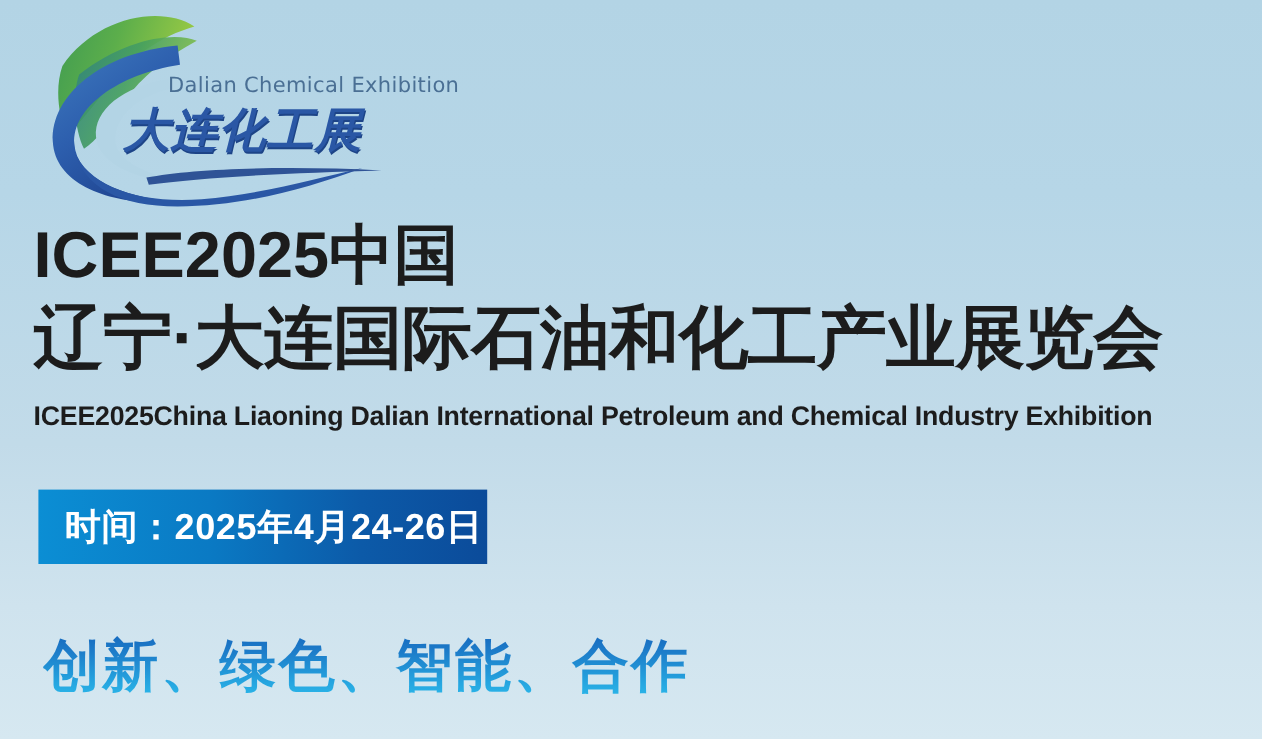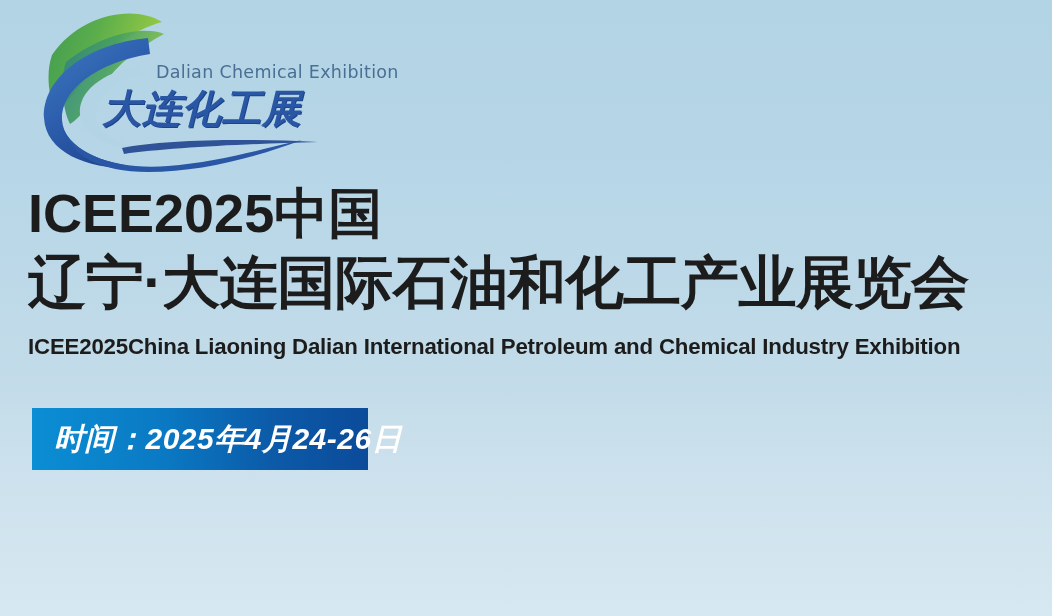--- a/index.html
+++ b/index.html
@@ -36,21 +36,21 @@
   }
   #logo-mark {
     position: absolute;
     left: 0;
     top: 0;
     width: 330px;
     height: 165px;
   }
   #logo-en {
     position: absolute;
-    left: 134px;
+    left: 118px;
     top: 54px;
     font-size: 17.5px;
     letter-spacing: 0.3px;
     color: #4a6f94;
     font-family: "DejaVu Sans", sans-serif;
     white-space: nowrap;
   }
   #logo-cn {
     position: absolute;
     left: 80px;
@@ -104,26 +104,25 @@
     font-family: "Liberation Sans", sans-serif;
     transform: scaleX(0.99);
     transform-origin: left center;
   }
 
   
   #badge-date {
     position: absolute;
     left: 32px;
     top: 408px;
-    width: 336px;
+    width: 374px;
     height: 62px;
     background: linear-gradient(90deg, #0b8ed4 0%, #0a7ac4 38%, #0c5aa8 72%, #0b4b9a 100%);
     display: flex;
     align-items: center;
-    font-style: italic;
   }
   #badge-date .badge-text {
     color: #ffffff;
     font-size: 30px;
     font-weight: bold;
     padding-left: 22px;
     letter-spacing: 0.5px;
     white-space: nowrap;
     font-family: "Liberation Sans", sans-serif;
   }
@@ -211,14 +210,15 @@
 
   <div id="title-cn-1">ICEE2025中国</div>
   <div id="title-cn-2">辽宁·大连国际石油和化工产业展览会</div>
   <div id="title-en">ICEE2025China Liaoning Dalian International Petroleum and Chemical Industry Exhibition</div>
 
   <div id="badge-date">
     <span class="badge-text">时间：2025年4月24-26日</span>
   </div>
 
 
+  <div id="slogan">创新、绿色、智能、合作</div>
 
 </div>
 
 </body></html>

